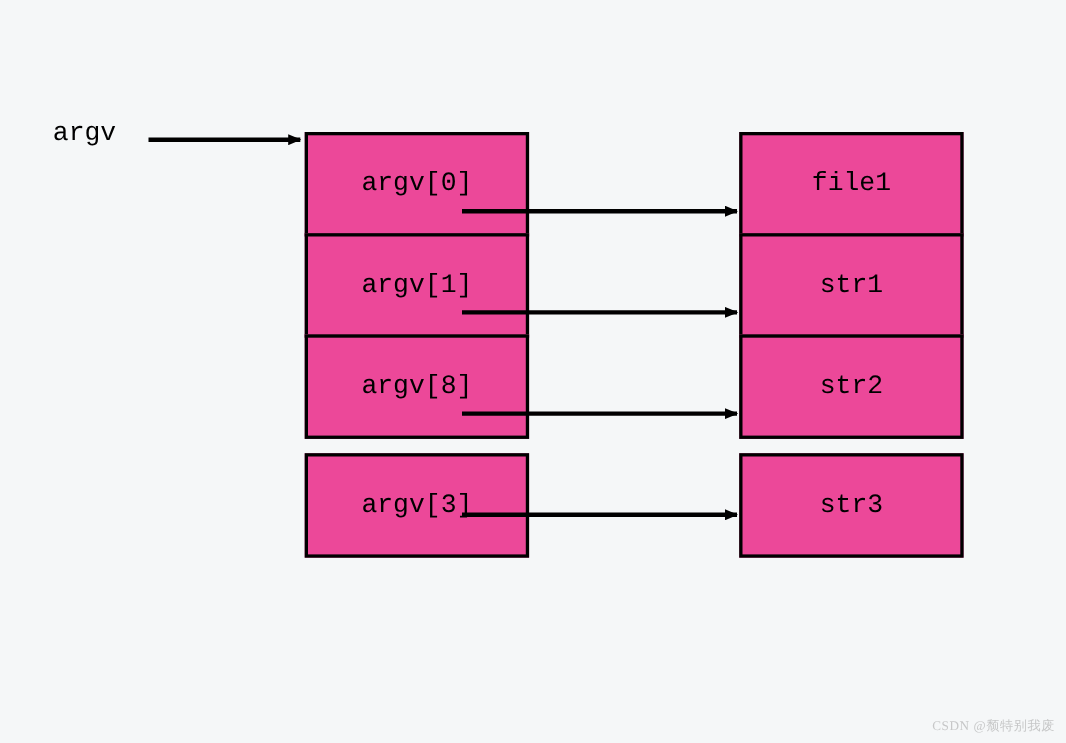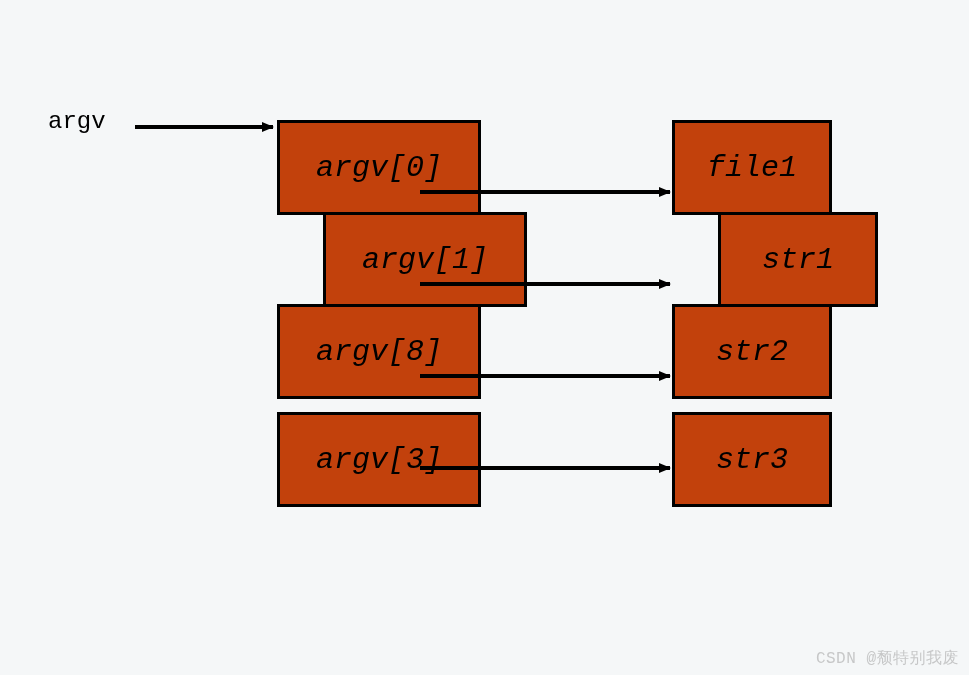--- a/index.html
+++ b/index.html
@@ -15,40 +15,39 @@
       left: 48px;
       top: 108px;
       font-size: 24px;
       font-weight: normal;
       color: #000;
       font-family: Liberation Mono, monospace;
     }
     .cell {
       position: absolute;
       border: 3px solid #000;
-      background: #c2410c;
+      background: #ec4899;
       display: flex;
       align-items: center;
       justify-content: center;
-      font-size: 30px;
+      font-size: 24px;
       color: #000;
-      font-style: italic;
     }
     .left-col { left: 277px; width: 204px; height: 95px; }
-    .right-col { left: 672px; width: 160px; height: 95px; }
+    .right-col { left: 672px; width: 204px; height: 95px; }
     .row0 { top: 120px; }
-    .row1 { top: 212px; margin-left: 46px; }
+    .row1 { top: 212px; }
     .row2 { top: 304px; }
     .row3 { top: 412px; }
     .watermark {
       position: absolute;
       right: 10px;
       bottom: 6px;
-      font-family: Liberation Mono, monospace;
-      font-size: 16px;
+      font-family: Liberation Serif, serif;
+      font-size: 12px;
       color: rgba(160,160,160,0.55);
       letter-spacing: 0.5px;
     }
     svg.arrows { position: absolute; left: 0; top: 0; }
   </style>
 </head>
 <body>
 
 <div class="label-argv">argv</div>
 

